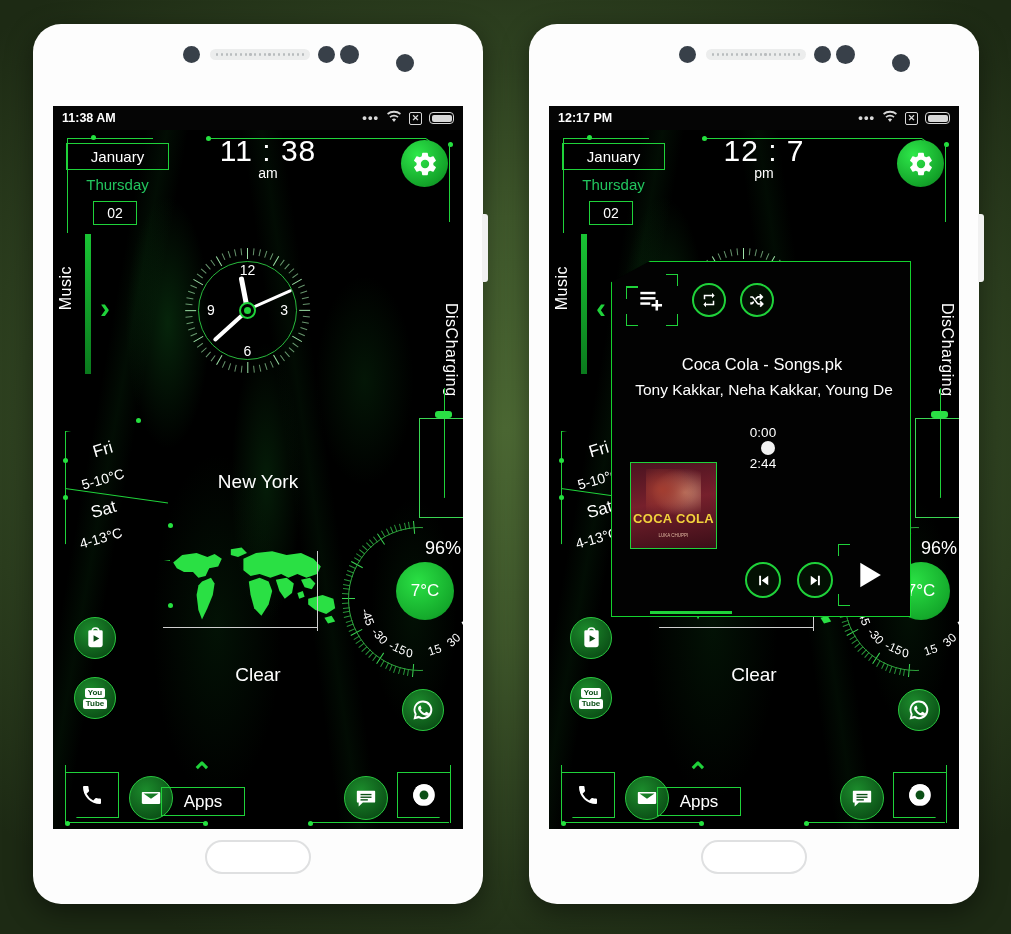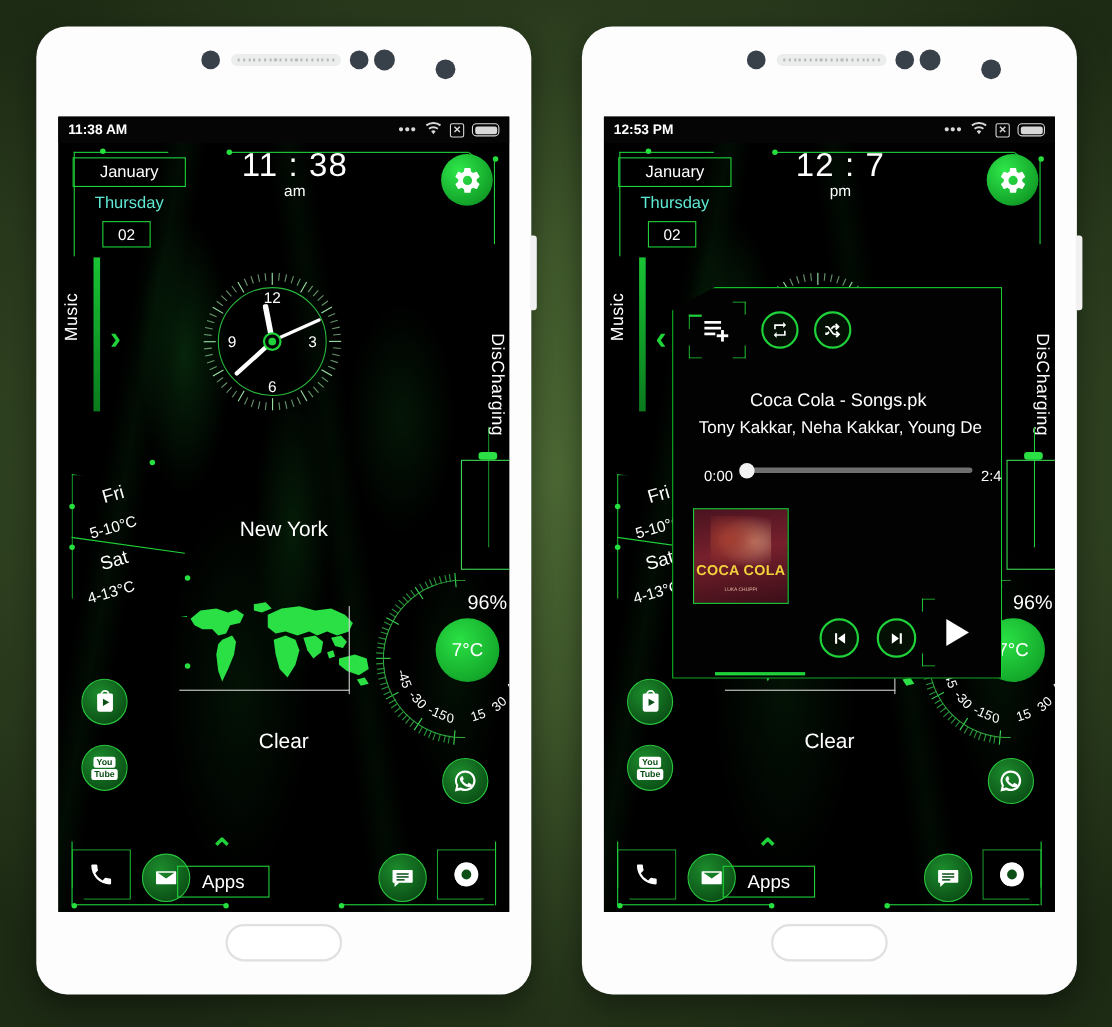--- a/index.html
+++ b/index.html
@@ -81,21 +81,21 @@
   .hline { position: absolute; height: 1.4px; background: #1fd23a; }
   .vline { position: absolute; width: 1.4px; background: #1fd23a; }
   .dot   { position: absolute; width: 5px; height: 5px; border-radius: 50%; background: #25e03f; }
 
   
   .month-box {
     position: absolute; left: 13px; top: 37px; width: 103px; height: 27px;
     border: 1.6px solid #1fd23a; display: flex; align-items: center; justify-content: center;
     color: #fff; font-size: 15px;
   }
-  .weekday { position: absolute; left: 13px; top: 70px; width: 103px; text-align: center; color: #5eead4; font-size: 15px; }
+  .weekday { position: absolute; left: 13px; top: 70px; width: 103px; text-align: center; color: #22c55e; font-size: 15px; }
   .day-box {
     position: absolute; left: 40px; top: 95px; width: 44px; height: 24px;
     border: 1.6px solid #1fd23a; display: flex; align-items: center; justify-content: center;
     color: #fff; font-size: 14px;
   }
 
   
   .dclock { position: absolute; left: 150px; top: 28px; width: 130px; text-align: center; }
   .dclock .t { color: #fff; font-size: 30px; letter-spacing: 1px; }
   .dclock .ap { color: #fff; font-size: 14px; margin-top: -3px; }
@@ -212,21 +212,21 @@
   .c-tr { right: -1px; top: -1px; border-left: none; border-bottom: none; }
   .c-bl { left: -1px; bottom: -1px; border-right: none; border-top: none; }
   .c-br { right: -1px; bottom: -1px; border-left: none; border-top: none; }
   .pl-rbtn {
     width: 34px; height: 34px; border-radius: 50%; border: 2px solid #1fd23a;
     display:flex;align-items:center;justify-content:center; background:#031003;
   }
   .pl-title { position: absolute; left: 0; top: 93px; width: 300px; text-align: center; color: #fff; font-size: 16.5px; }
   .pl-artist { position: absolute; left: 4px; top: 119px; width: 296px; text-align: center; color: #fff; font-size: 15.5px;
     white-space: nowrap; overflow: hidden; }
-  .pl-seek { position: absolute; left: 28px; top: 163px; width: 278px; display: flex; gap: 8px; }
+  .pl-seek { position: absolute; left: 12px; top: 163px; width: 278px; display: flex; align-items: center; gap: 8px; flex-direction: column; }
   .pl-time { color: #fff; font-size: 13.5px; }
   .pl-track { flex: 1; height: 5px; background: #6f6f6f; border-radius: 3px; position: relative; }
   .pl-knob { position: absolute; left: 0; top: 50%; transform: translate(-2px,-50%); width: 14px; height: 14px;
     border-radius: 50%; background: #f2f2f2; }
   .pl-art { position: absolute; left: 18px; top: 200px; width: 87px; height: 87px; border: 1.8px solid #1fd23a;
     background: linear-gradient(170deg,#4a1320,#76202c 45%,#3b0e18); overflow: hidden; }
   .pl-art .art-txt { position: absolute; left: 0; bottom: 22px; width: 100%; text-align: center;
     color: #f2d23c; font-size: 13px; font-weight: bold; letter-spacing: .3px; }
   .pl-art .art-sub { position: absolute; left: 0; bottom: 8px; width: 100%; text-align: center;
     color: #e0b8a0; font-size: 4.5px; line-height: 1.5; }
@@ -550,21 +550,21 @@
         <i></i>
         <i></i>
         <i></i>
       </span>
       <span class="sensor" style="left:285px;top:22px;width:17px;height:17px"></span>
       <span class="sensor" style="left:307px;top:21px;width:19px;height:19px"></span>
       <span class="sensor" style="left:363px;top:30px;width:18px;height:18px"></span>
       <span class="side-btn" style="top:190px"></span>
       <div class="screen">
         <div class="statusbar">
-          <span>12:53 PM</span>
+          <span>12:17 PM</span>
           <span class="sb-right">
             <span class="sb-dots">•••</span>
             <span><svg width="16" height="13" viewBox="0 0 24 20" fill="#d8d8d8">
                 <path d="M12 18.5l3.2-4.1a5 5 0 00-6.4 0zM12 10a8.4 8.4 0 015.4 1.9l1.6-2A11 11 0 0012 7.4a11 11 0 00-7 2.5l1.6 2A8.4 8.4 0 0112 10zM12 4.2a14.2 14.2 0 019.1 3.2L22.7 5A16.7 16.7 0 0012 1.3 16.7 16.7 0 001.3 5l1.6 2.4A14.2 14.2 0 0112 4.2z"></path>
               </svg></span>
             <span class="sb-nosim">✕</span>
             <span class="sb-batt"></span>
           </span>
         </div>
         <div class="hline" style="left:14px;top:32px;width:86px"></div>

